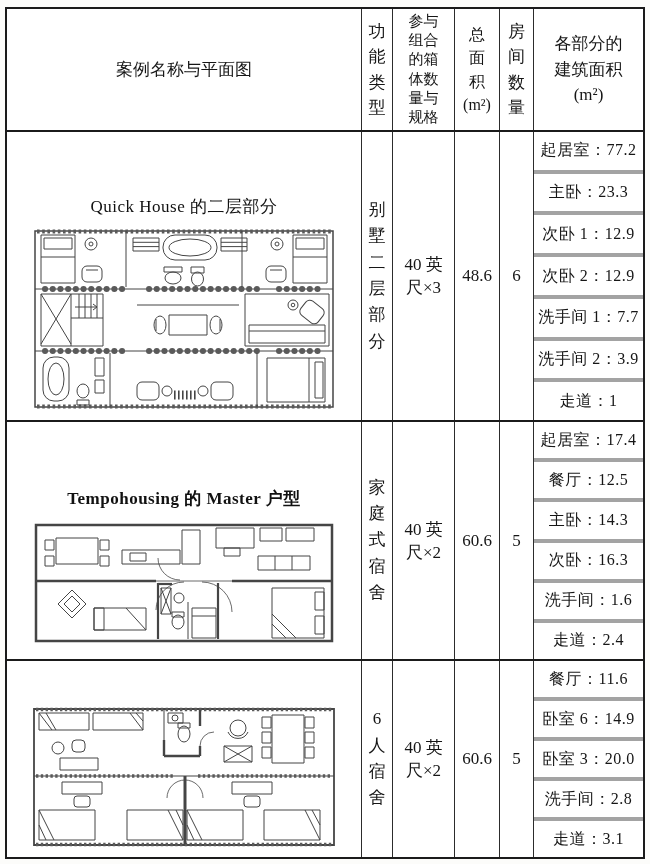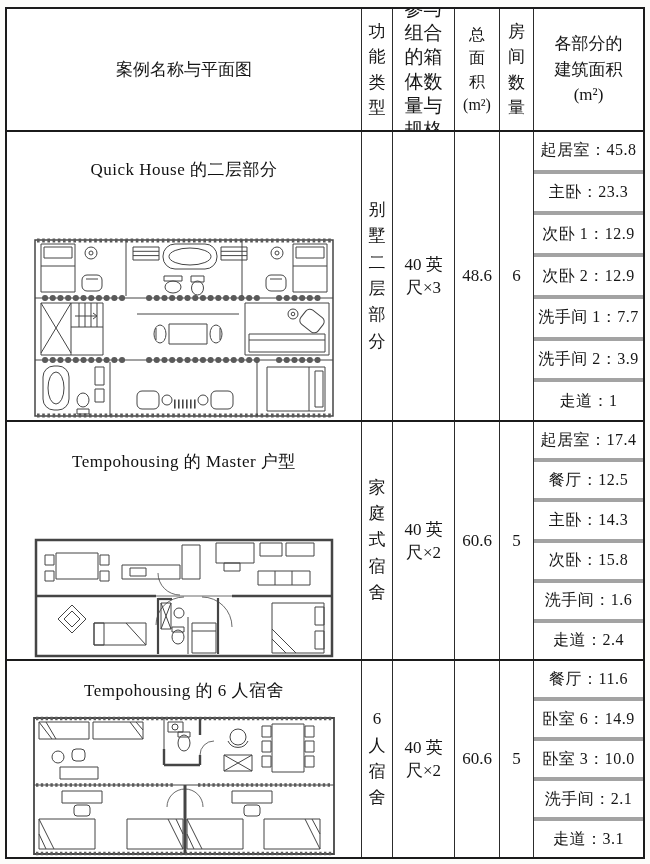--- a/index.html
+++ b/index.html
@@ -10,27 +10,27 @@
          display:flex;flex-direction:column;}
   .trow{display:grid;grid-template-columns:354px 31px 62px 45px 34px 1fr;
         box-sizing:border-box;flex:none;}
   .trow.sep{border-top:2px solid #1b1b1b;}
   .cell{border-left:1px solid #2c2c2c;display:flex;align-items:center;
         justify-content:center;text-align:center;box-sizing:border-box;
         overflow:hidden;}
   .cell.first{border-left:none;}
   .ml{white-space:pre-line;}
   .hdr{font-size:17px;line-height:1.5;}
-  .hdr-boxes{font-size:19px;line-height:1.28;}
+  .hdr-boxes{font-size:15px;line-height:1.28;}
   .vcell{font-size:17px;line-height:1.55;}
   .num{font-size:17px;}
-  .case-cell{flex-direction:column;justify-content:space-between;border-left:none;}
+  .case-cell{flex-direction:column;justify-content:flex-start;border-left:none;margin-top:37px;}
   .plan-title{font-size:17px;letter-spacing:.5px;color:#111;}
   .t0{margin-top:26px;}
-  .t1{margin-top:28px;}
+  .t1{margin-top:28px;font-weight:bold;}
   .t2{margin-top:18px;}
   .p0{margin-top:9px;}
   .p1{margin-top:12px;}
   .p2{margin-top:8px;}
   .parts-cell{display:flex;flex-direction:column;align-items:stretch;
               justify-content:stretch;padding:0;}
   .part{flex:1;display:flex;align-items:center;justify-content:center;
         font-size:16px;letter-spacing:.5px;}
   .part + .part{border-top:4px solid #a3a3a3;}
   svg{display:block;}
@@ -169,21 +169,21 @@
 墅
 二
 层
 部
 分</div>
     <div class="cell num ml">40 英
 尺×3</div>
     <div class="cell num">48.6</div>
     <div class="cell num">6</div>
     <div class="cell parts-cell">
-      <div class="part">起居室：45.8</div>
+      <div class="part">起居室：77.2</div>
       <div class="part">主卧：23.3</div>
       <div class="part">次卧 1：12.9</div>
       <div class="part">次卧 2：12.9</div>
       <div class="part">洗手间 1：7.7</div>
       <div class="part">洗手间 2：3.9</div>
       <div class="part">走道：1</div>
     </div>
   </div>
 
   <div class="trow sep" style="height:239px">
@@ -250,29 +250,28 @@
 宿
 舍</div>
     <div class="cell num ml">40 英
 尺×2</div>
     <div class="cell num">60.6</div>
     <div class="cell num">5</div>
     <div class="cell parts-cell">
       <div class="part">起居室：17.4</div>
       <div class="part">餐厅：12.5</div>
       <div class="part">主卧：14.3</div>
-      <div class="part">次卧：15.8</div>
+      <div class="part">次卧：16.3</div>
       <div class="part">洗手间：1.6</div>
       <div class="part">走道：2.4</div>
     </div>
   </div>
 
   <div class="trow sep" style="height:198px">
     <div class="cell case-cell">
-      <div class="plan-title t2">Tempohousing 的 6 人宿舍</div>
       <svg class="p2" width="304" height="142" viewBox="0 0 304 142">
         <g fill="none" stroke="#454545" stroke-width="1">
           <rect x="2" y="3" width="300" height="136" stroke-width="1.8"></rect>
           <line x1="4" y1="3.5" x2="300" y2="3.5" stroke-width="3.6" stroke-dasharray="2.4 2.4" stroke="#5a5a5a"></line>
           <line x1="4" y1="138.5" x2="300" y2="138.5" stroke-width="3.6" stroke-dasharray="2.4 2.4" stroke="#5a5a5a"></line>
           <line x1="2" y1="70" x2="302" y2="70"></line>
           <line x1="4" y1="70" x2="142" y2="70" stroke-width="3.6" stroke-dasharray="2.4 2.4" stroke="#5a5a5a"></line>
           <line x1="166" y1="70" x2="300" y2="70" stroke-width="3.6" stroke-dasharray="2.4 2.4" stroke="#5a5a5a"></line>
           <line x1="153" y1="70" x2="153" y2="138" stroke-width="3"></line>
           <path d="M153 74 A18 18 0 0 0 135 92" stroke-width="0.8"></path>
@@ -337,19 +336,19 @@
 人
 宿
 舍</div>
     <div class="cell num ml">40 英
 尺×2</div>
     <div class="cell num">60.6</div>
     <div class="cell num">5</div>
     <div class="cell parts-cell">
       <div class="part">餐厅：11.6</div>
       <div class="part">卧室 6：14.9</div>
-      <div class="part">卧室 3：10.0</div>
-      <div class="part">洗手间：2.1</div>
+      <div class="part">卧室 3：20.0</div>
+      <div class="part">洗手间：2.8</div>
       <div class="part">走道：3.1</div>
     </div>
   </div>
 
 </div>
 
 </body></html>

